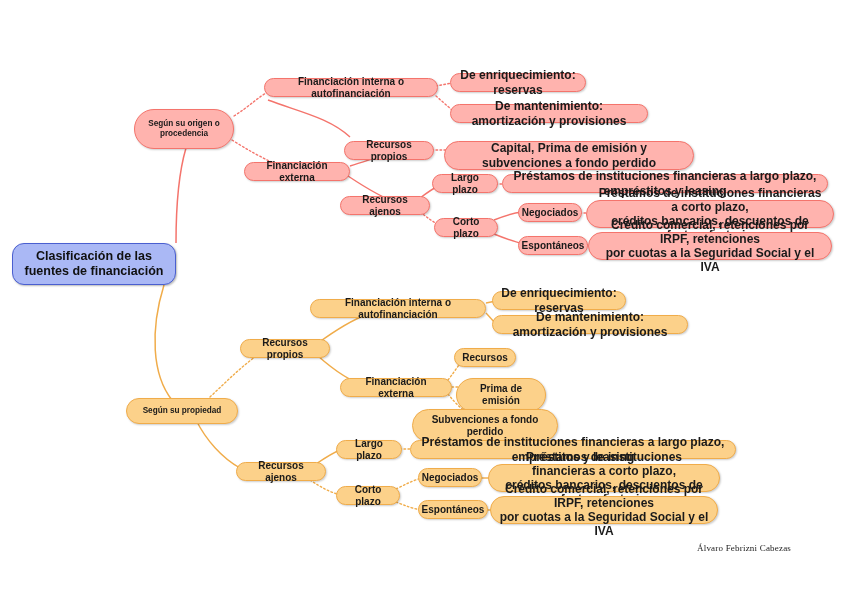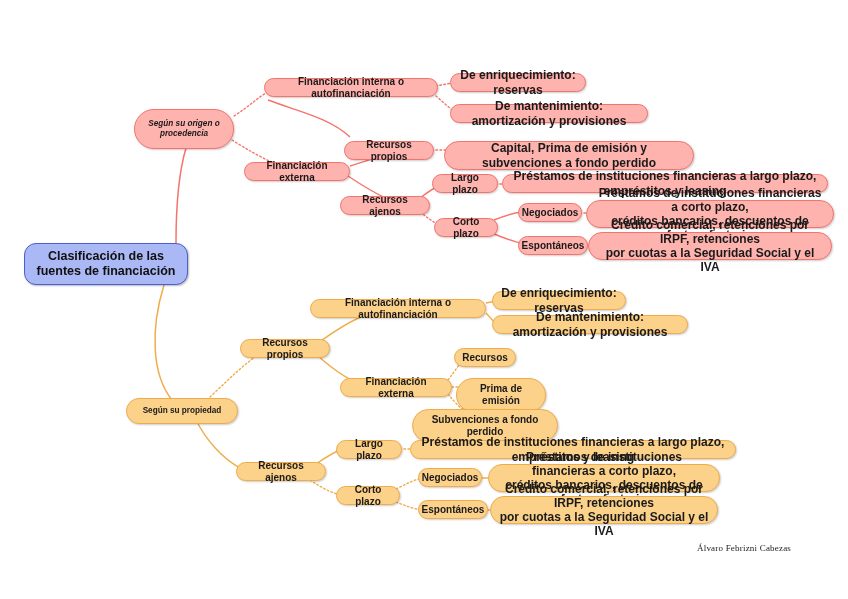--- a/index.html
+++ b/index.html
@@ -39,21 +39,20 @@
     padding: 2px 8px;
     white-space: pre-line;
   }
   .node.root {
     background: #aab8f5;
     border: 1.6px solid #4a5fd0;
     border-radius: 12px;
     font-size: 12.5px;
     color: #101010;
     box-shadow: 1px 1px 2px rgba(0,0,0,0.28);
-    margin-left: 12px;
   }
   .node.red {
     background: #ffb3ae;
     border: 1.1px solid #f4746c;
     box-shadow: 1px 1px 2px rgba(0,0,0,0.20);
   }
   .node.orange {
     background: #fcd18a;
     border: 1.1px solid #f0ac4a;
     box-shadow: 1px 1px 2px rgba(0,0,0,0.20);
@@ -141,21 +140,21 @@
     <path d="M 478 478 L 490 478" fill="none" stroke="#f0ac4a" stroke-width="1.4"></path>
 
     <path d="M 396 502 C 406 506, 414 509, 422 510" fill="none" stroke="#f0ac4a" stroke-width="1.4" stroke-dasharray="1.6 2.4" stroke-linecap="round"></path>
 
     <path d="M 482 510 L 492 510" fill="none" stroke="#f0ac4a" stroke-width="1.4"></path>
   </svg>
 
   <div class="node root" style="left:12px; top:243px; width:164px; height:42px;">Clasificación de las
 fuentes de financiación</div>
 
-  <div class="node red s11" style="left:134px; top:109px; width:100px; height:40px;font-style:italic;">Según su origen o
+  <div class="node red s11" style="left:134px; top:109px; width:100px; height:40px;">Según su origen o
 procedencia</div>
 
   <div class="node red s10" style="left:264px; top:78px; width:174px; height:19px;">Financiación interna o autofinanciación</div>
 
   <div class="node red s9" style="left:450px; top:73px; width:136px; height:19px;">De enriquecimiento: reservas</div>
 
   <div class="node red s9" style="left:450px; top:104px; width:198px; height:19px;">De mantenimiento: amortización y provisiones</div>
 
   <div class="node red s10" style="left:244px; top:162px; width:106px; height:19px;">Financiación externa</div>
 

